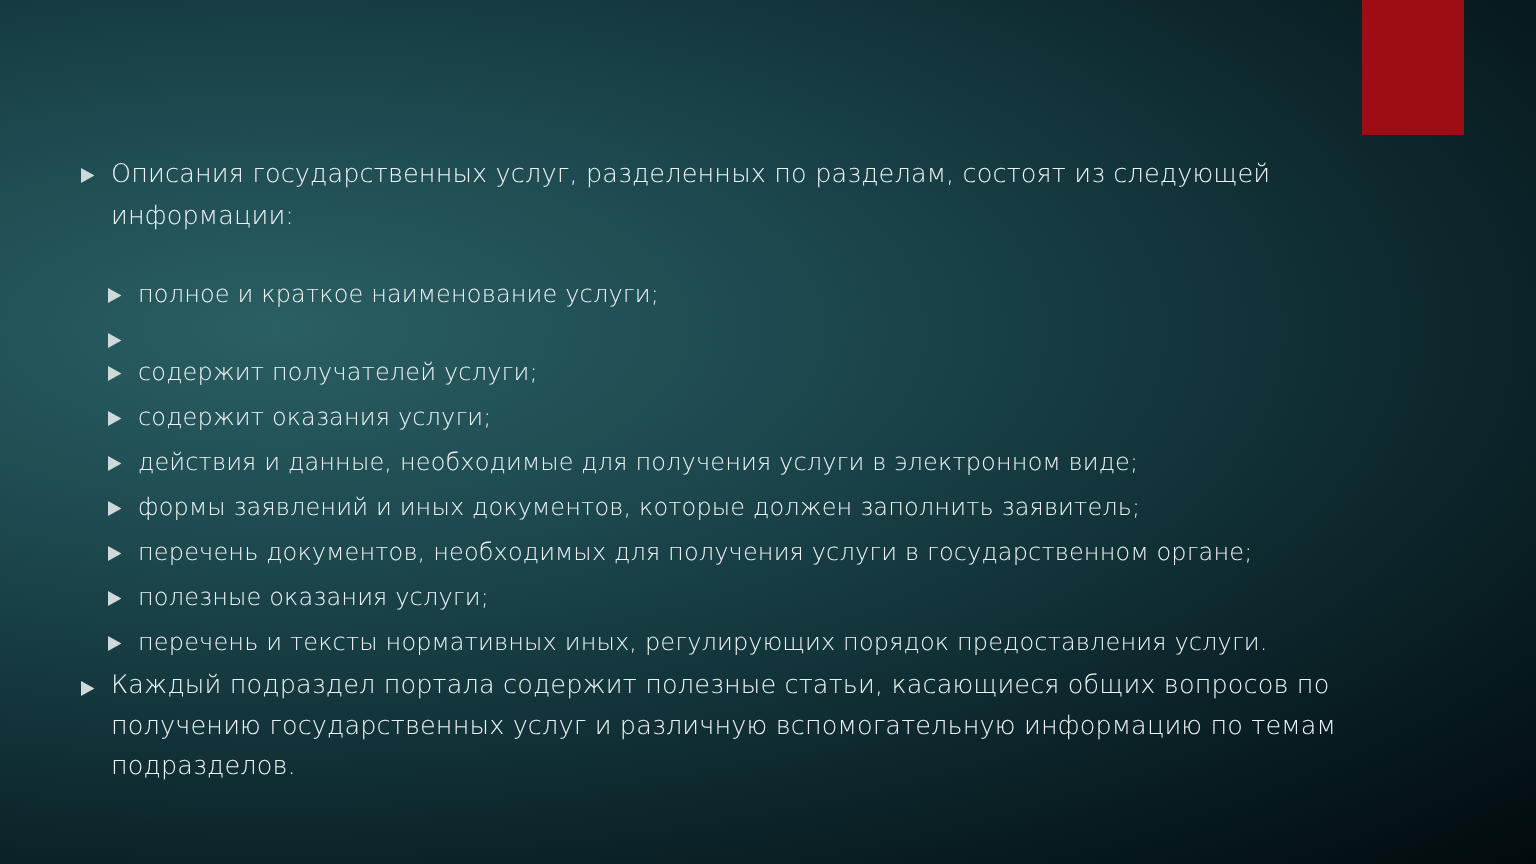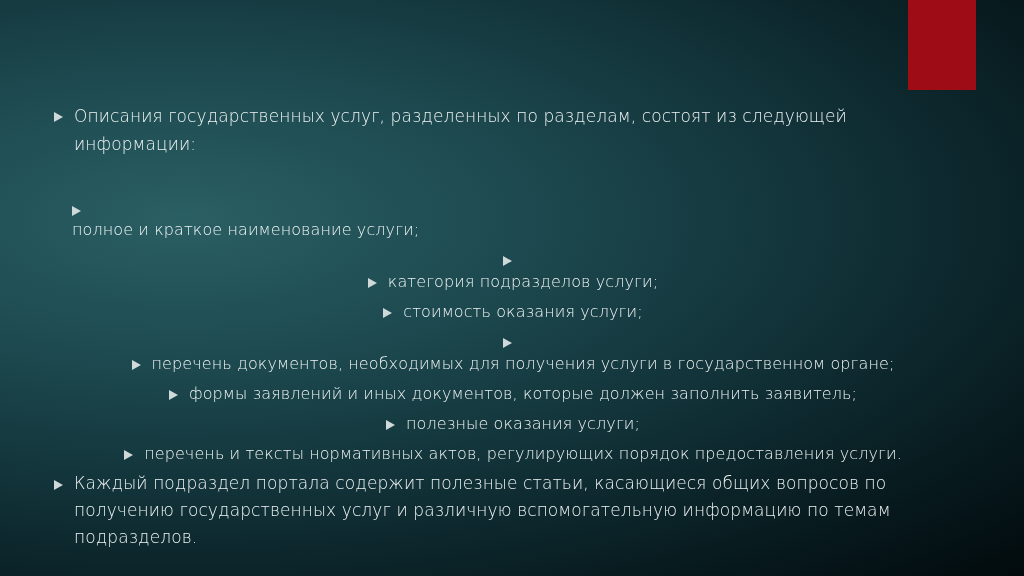--- a/index.html
+++ b/index.html
@@ -42,31 +42,29 @@
   .content {
     position: absolute;
     top: 102px;
     left: 54px;
     width: 900px;
   }
   .bullet-row {
     display: flex;
     align-items: flex-start;
     margin-bottom: 2px;
-    justify-content: center;
   }
   .bullet-row.lvl1 {
     padding-left: 0;
   }
   .bullet-row.lvl2 {
     padding-left: 18px;
   }
   .bullet-row.spaced {
-    margin-top: 38px;
-    flex-direction: column;
+    margin-top: 24px;
   }
   .marker {
     flex: 0 0 auto;
     width: 20px;
     color: #cfd9d9;
     font-size: 13px;
     line-height: 28px;
     text-align: left;
   }
   .marker svg {
@@ -123,68 +121,69 @@
             <polygon points="0,0 9,5 0,10" fill="#cfd9d9"></polygon>
           </svg>
         </span>
       </div>
       <div class="bullet-row lvl2">
         <span class="marker">
           <svg width="9" height="10" viewBox="0 0 9 10">
             <polygon points="0,0 9,5 0,10" fill="#cfd9d9"></polygon>
           </svg>
         </span>
-        <span class="bullet-text">категория подразделов услуги;</span>
+        <span class="bullet-text">содержит получателей услуги;</span>
       </div>
       <div class="bullet-row lvl2">
         <span class="marker">
           <svg width="9" height="10" viewBox="0 0 9 10">
             <polygon points="0,0 9,5 0,10" fill="#cfd9d9"></polygon>
           </svg>
         </span>
-        <span class="bullet-text">стоимость оказания услуги;</span>
+        <span class="bullet-text">содержит оказания услуги;</span>
       </div>
       <div class="bullet-row lvl2">
         <span class="marker">
           <svg width="9" height="10" viewBox="0 0 9 10">
             <polygon points="0,0 9,5 0,10" fill="#cfd9d9"></polygon>
           </svg>
         </span>
+        <span class="bullet-text">действия и данные, необходимые для получения услуги в электронном виде;</span>
+      </div>
+      <div class="bullet-row lvl2">
+        <span class="marker">
+          <svg width="9" height="10" viewBox="0 0 9 10">
+            <polygon points="0,0 9,5 0,10" fill="#cfd9d9"></polygon>
+          </svg>
+        </span>
+        <span class="bullet-text">формы заявлений и иных документов, которые должен заполнить заявитель;</span>
       </div>
       <div class="bullet-row lvl2">
         <span class="marker">
           <svg width="9" height="10" viewBox="0 0 9 10">
             <polygon points="0,0 9,5 0,10" fill="#cfd9d9"></polygon>
           </svg>
         </span>
         <span class="bullet-text">перечень документов, необходимых для получения услуги в государственном органе;</span>
       </div>
       <div class="bullet-row lvl2">
         <span class="marker">
           <svg width="9" height="10" viewBox="0 0 9 10">
             <polygon points="0,0 9,5 0,10" fill="#cfd9d9"></polygon>
           </svg>
         </span>
-        <span class="bullet-text">формы заявлений и иных документов, которые должен заполнить заявитель;</span>
-      </div>
-      <div class="bullet-row lvl2">
-        <span class="marker">
-          <svg width="9" height="10" viewBox="0 0 9 10">
-            <polygon points="0,0 9,5 0,10" fill="#cfd9d9"></polygon>
-          </svg>
-        </span>
         <span class="bullet-text">полезные оказания услуги;</span>
       </div>
       <div class="bullet-row lvl2">
         <span class="marker">
           <svg width="9" height="10" viewBox="0 0 9 10">
             <polygon points="0,0 9,5 0,10" fill="#cfd9d9"></polygon>
           </svg>
         </span>
-        <span class="bullet-text">перечень и тексты нормативных актов, регулирующих порядок предоставления услуги.</span>
+        <span class="bullet-text">перечень и тексты нормативных иных, регулирующих порядок предоставления услуги.</span>
       </div>
       <div class="bullet-row lvl1 last-item">
         <span class="marker">
           <svg width="9" height="10" viewBox="0 0 9 10">
             <polygon points="0,0 9,5 0,10" fill="#cfd9d9"></polygon>
           </svg>
         </span>
         <span class="bullet-text">Каждый подраздел портала содержит полезные статьи, касающиеся общих вопросов по получению государственных услуг и различную вспомогательную информацию по темам подразделов.</span>
       </div>
     </div>

